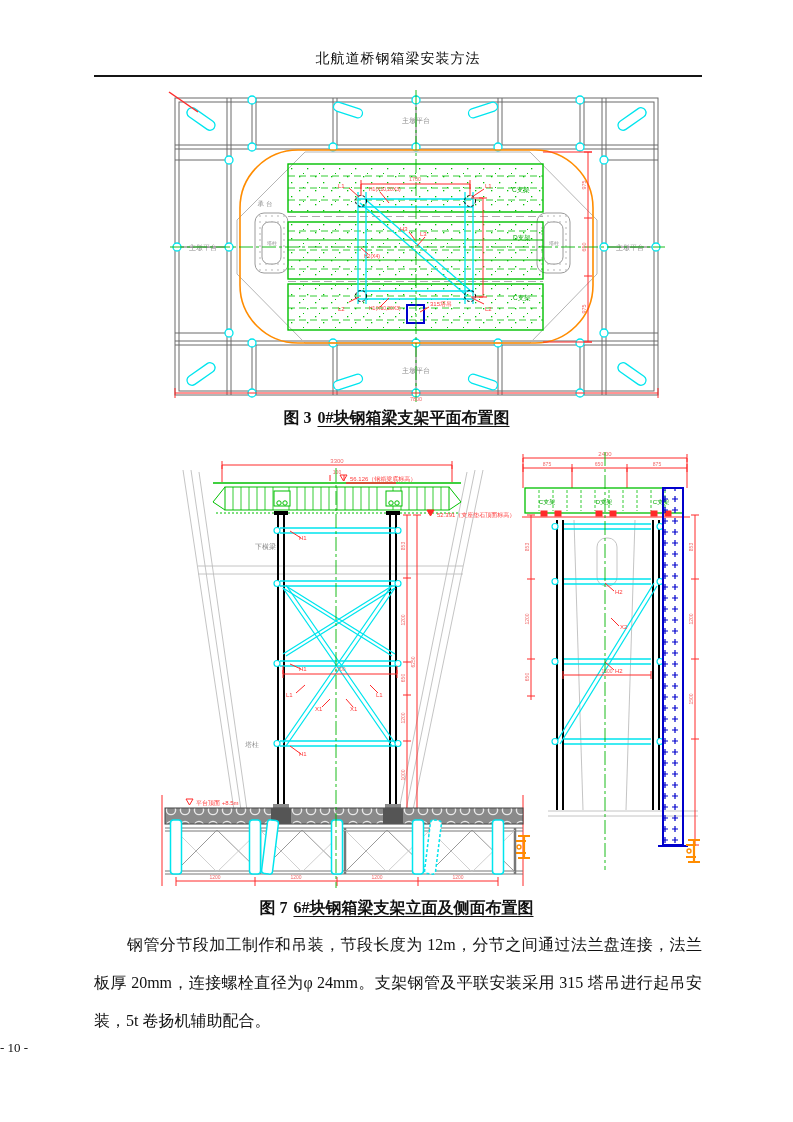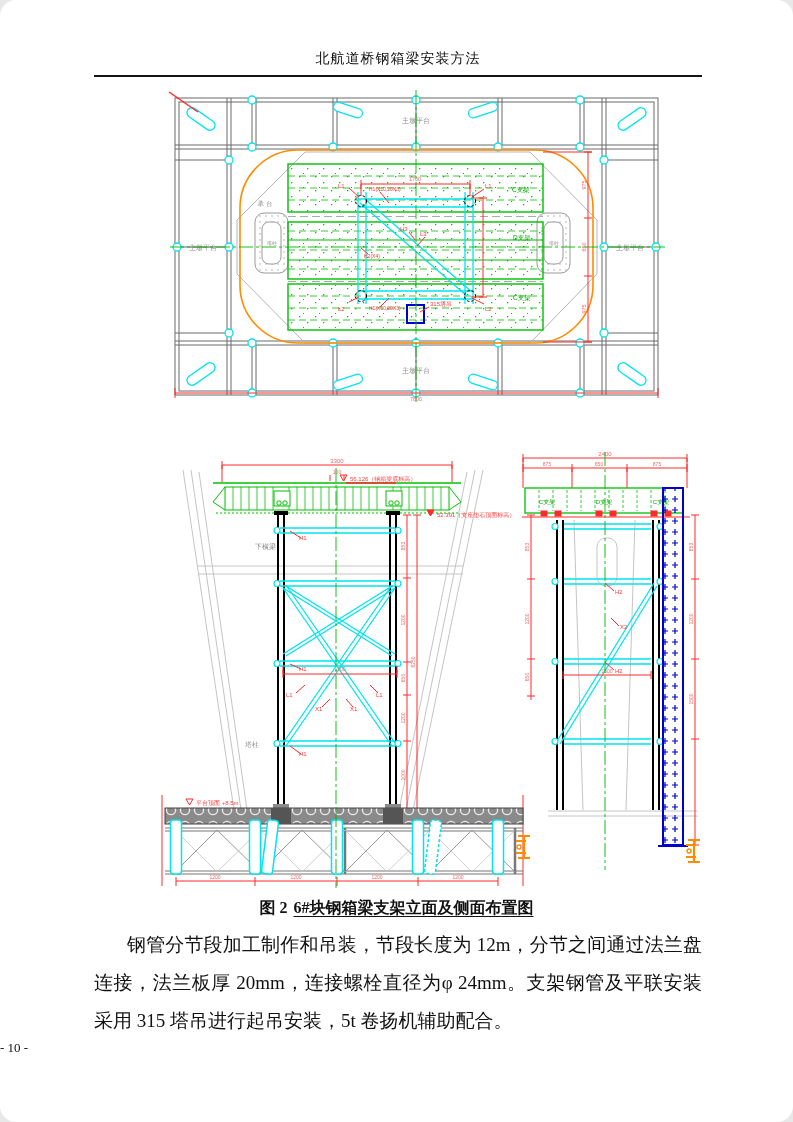--- a/index.html
+++ b/index.html
@@ -1,28 +1,28 @@
 <!DOCTYPE html>
 <html><head>
 <meta charset="utf-8">
 <style>
   html,body{margin:0;padding:0;background:#e8e8e8;}
   .page{position:relative;width:793px;height:1122px;margin:0 auto;background:#ffffff;
-        font-family:"Liberation Serif",serif;color:#111;overflow:hidden;border-radius:16px;}
+        font-family:"Liberation Serif",serif;color:#111;overflow:hidden;}
   .header{position:absolute;top:50px;left:94px;width:608px;text-align:center;
           font-size:14px;letter-spacing:1px;padding-bottom:7px;border-bottom:2px solid #151515;}
   .fig{position:absolute;}
   .fig3{left:168px;top:88px;}
   .fig4{left:150px;top:450px;}
   .caption{position:absolute;left:0;width:100%;text-align:center;font-weight:bold;font-size:16px;}
   .cap3{top:408px;}
   .cap4{top:898px;}
   .caption .u{text-decoration:underline;text-underline-offset:3px;margin-left:6px;}
   .body-text{position:absolute;top:926px;left:94px;width:608px;margin:0;
-             font-size:19px;line-height:38px;text-align:justify;text-indent:33px;}
+             font-size:16px;line-height:38px;text-align:justify;text-indent:33px;}
   .page-number{position:absolute;top:1040px;left:0;width:100%;font-size:13px;}
   svg text{font-family:"Liberation Sans",sans-serif;}
   .gtx{fill:#8c8c8c;}
   .grn{fill:#00a800;}
   .red{fill:#ff3b3b;}
   .dim{fill:#f06a6a;}
 </style>
 </head>
 <body>
 
@@ -157,20 +157,23 @@
     <text x="170" y="223" font-size="6" class="red">L2</text>
     <text x="317" y="223" font-size="6" class="red">L2</text>
     <text x="252" y="148" font-size="6" class="red">L3</text>
     <text x="232" y="143" font-size="6" class="red">H3</text>
     <text x="201" y="103" font-size="5" class="red">H1(X10,20X3)</text>
     <text x="201" y="222" font-size="5" class="red">H1(X10,20X3)</text>
     <text x="196" y="170" font-size="5" class="red">H2(X4)</text>
     <text x="262" y="218" font-size="6" class="red">315塔吊</text>
   </svg>
 
+  <div class="caption cap3">
+    <span>图 3</span><span class="u">0#块钢箱梁支架平面布置图</span>
+  </div>
 
   <svg class="fig fig4" width="620" height="442" viewBox="0 0 620 442">
     <defs>
       <pattern id="bailey" width="14" height="16" patternUnits="userSpaceOnUse">
         <rect width="14" height="16" fill="#8a8a8a"></rect>
         <circle cx="7" cy="8" r="4.6" fill="none" stroke="#e9e9e9" stroke-width="1.4"></circle>
       </pattern>
       <pattern id="plusmast" width="10" height="11" patternUnits="userSpaceOnUse">
         <path d="M5 2 V8 M2 5 H8" stroke="#0000cc" stroke-width="1.2" fill="none"></path>
       </pattern>
@@ -365,20 +368,20 @@
       <path d="M2 0 H14 M2 22 H14 M8 0 V22 M0 5 H10 M0 17 H10"></path>
       <circle cx="3" cy="11" r="2" stroke-width="1.4"></circle>
     </g>
 
     <g stroke="#00b400" stroke-width="0.9" stroke-dasharray="14 3 3 3">
       <path d="M186 18 V438 M455 2 V420"></path>
     </g>
   </svg>
 
   <div class="caption cap4">
-    <span>图 2</span><span class="u">6#块钢箱梁支架立面及侧面布置图</span>
+    <span>图 7</span><span class="u">6#块钢箱梁支架立面及侧面布置图</span>
   </div>
 
   <p class="body-text">钢管分节段加工制作和吊装，节段长度为 12m，分节之间通过法兰盘连接，法兰板厚 20mm，连接螺栓直径为φ 24mm。支架钢管及平联安装采用 315 塔吊进行起吊安装，5t 卷扬机辅助配合。</p>
 
   <div class="page-number">- 10 -</div>
 
 </div>
 
 </body></html>

